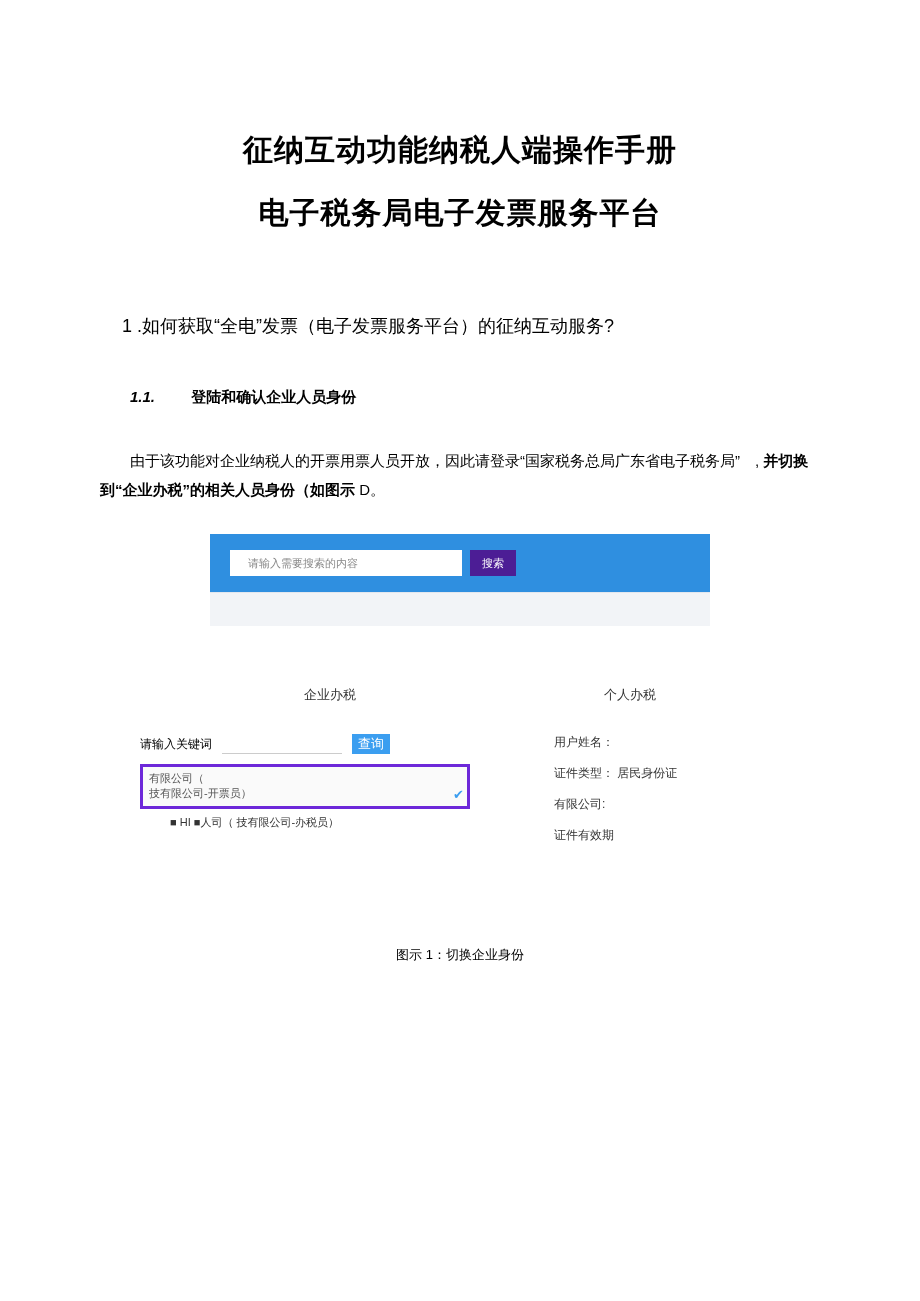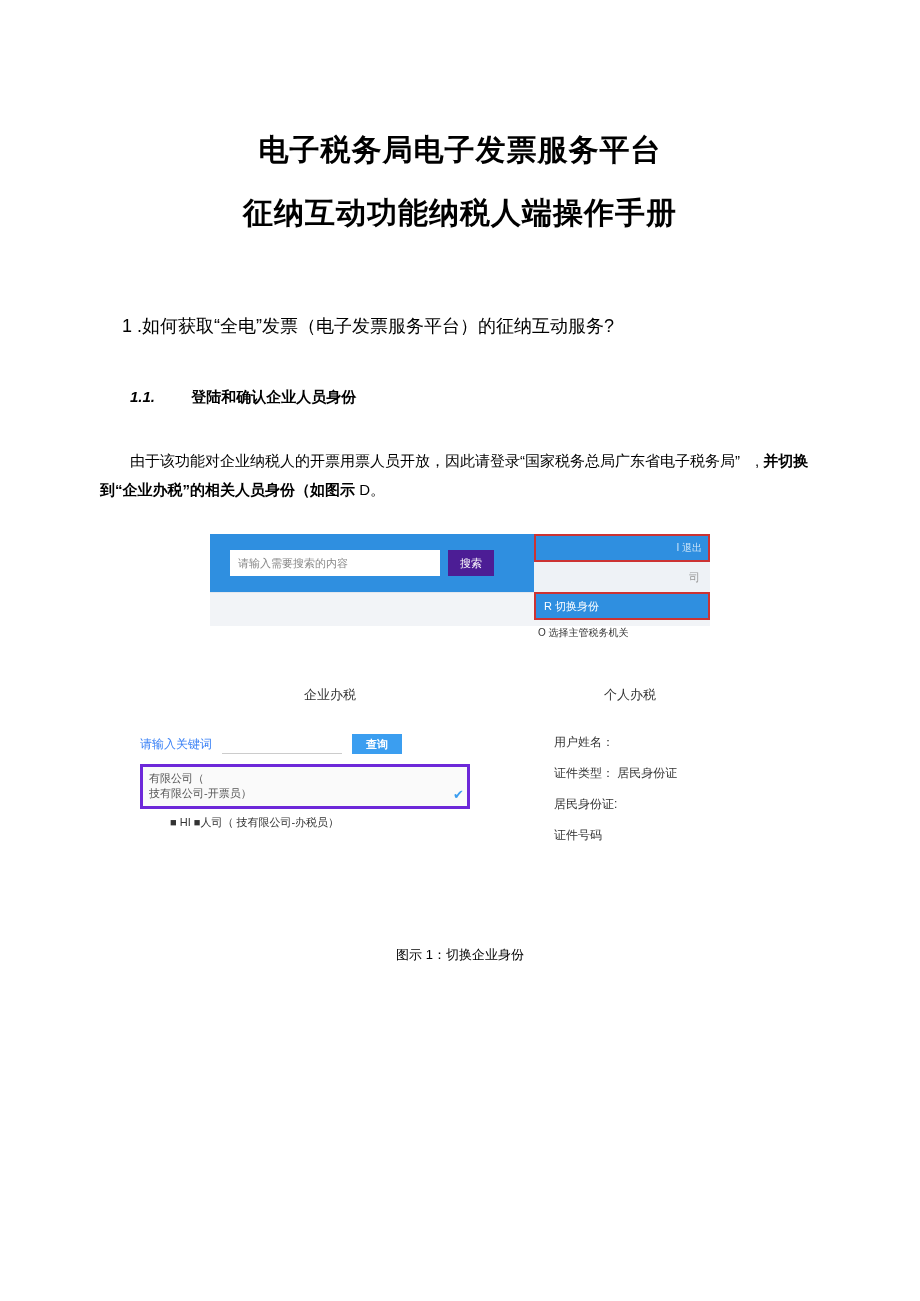--- a/index.html
+++ b/index.html
@@ -48,26 +48,26 @@
     }
     .bluebar {
       background: #2f8fe0;
       height: 58px;
       display: flex;
       align-items: center;
       padding-left: 20px;
       gap: 8px;
     }
     .search-box {
-      width: 210px; height: 26px;
+      width: 232px; height: 26px;
       background: #fff;
       border: none;
       font-size: 11px;
       color: #888;
-      padding-left: 8px;
+      padding-left: 18px;
       line-height: 26px;
     }
     .search-btn {
       height: 26px; width: 46px;
       background: #4c1d95;
       color: #fff;
       font-size: 11px;
       border: none;
       display: flex; align-items: center; justify-content: center;
     }
@@ -122,31 +122,31 @@
       padding: 0 20px;
     }
     .tab-left { flex: 1; text-align: center; font-size: 13px; color: #333; }
     .tab-right { width: 260px; text-align: center; font-size: 13px; color: #333; }
     .left-col {
       position: absolute;
       left: 0; top: 48px;
       width: 350px;
     }
     .kw-row { display: flex; align-items: center; gap: 10px; margin-bottom: 10px; }
-    .kw-label { font-size: 12px; color: #3b82f6; }
+    .kw-label { font-size: 12px; color: #000000; }
     .kw-input {
       width: 120px; height: 20px;
       border: none; border-bottom: 1px solid #ccc;
       font-size: 12px;
     }
     .kw-btn {
-      width: 50px; height: 20px;
+      width: 38px; height: 20px;
       background: #3b9ef0; color: #fff;
-      border: none; font-size: 11px;
-      display: flex; align-items: center; justify-content: center; font-weight: bold;
+      border: none; font-size: 13px;
+      display: flex; align-items: center; justify-content: center;
     }
     .co-box {
       border: 3px solid #6d28d9;
       background: #fafafa;
       padding: 4px 6px;
       font-size: 11px;
       color: #555;
       width: 330px;
       line-height: 1.4;
       position: relative;
@@ -175,22 +175,22 @@
     .caption {
       text-align: center;
       font-size: 13px;
       margin-top: 40px;
     }
   </style>
 </head>
 <body>
 
 <div class="title-block">
+  <div class="title-line">征纳互动功能纳税人端操作手册</div>
   <div class="title-line">电子税务局电子发票服务平台</div>
-  <div class="title-line">征纳互动功能纳税人端操作手册</div>
 </div>
 
 <div class="section-heading">
   <span>1</span>
   <span>.如何获取“全电”发票（电子发票服务平台）的征纳互动服务?</span>
 </div>
 
 <div class="subsection">
   <span class="num">1.1.</span>
   <span>登陆和确认企业人员身份</span>
@@ -202,34 +202,20 @@
   <span> D。</span>
 </p>
 
 <div class="figure-wrap">
   <div class="shot1">
     <div class="bluebar">
       <div class="search-box">请输入需要搜索的内容</div>
       <div class="search-btn">搜索</div>
     </div>
     <div class="greybar"></div>
-    <div class="user-panel">
-      <div class="user-top">
-        <span>I 退出</span>
-      </div>
-      <div class="user-mid">
-        <span>司</span>
-      </div>
-      <div class="switch-row">
-        <span>R 切换身份</span>
-      </div>
-      <div class="select-org">
-        <span>O 选择主管税务机关</span>
-      </div>
-    </div>
   </div>
 </div>
 
 <div class="shot2-holder">
   <div class="shot2">
     <div class="tabs">
       <div class="tab-left">企业办税</div>
       <div class="tab-right">个人办税</div>
     </div>
 
@@ -249,22 +235,22 @@
 
     <div class="right-col">
       <div class="info-row">
         <span class="info-label">用户姓名：</span>
       </div>
       <div class="info-row">
         <span class="info-label">证件类型：</span>
         <span>居民身份证</span>
       </div>
       <div class="info-row">
-        <span class="info-label">居民身份证:</span>
-      </div>
-      <div class="info-row">
-        <span class="info-label">证件号码</span>
+        <span class="info-label">有限公司:</span>
+      </div>
+      <div class="info-row">
+        <span class="info-label">证件有效期</span>
       </div>
     </div>
   </div>
 </div>
 
 <div class="caption">图示 1：切换企业身份</div>
 
 </body></html>

